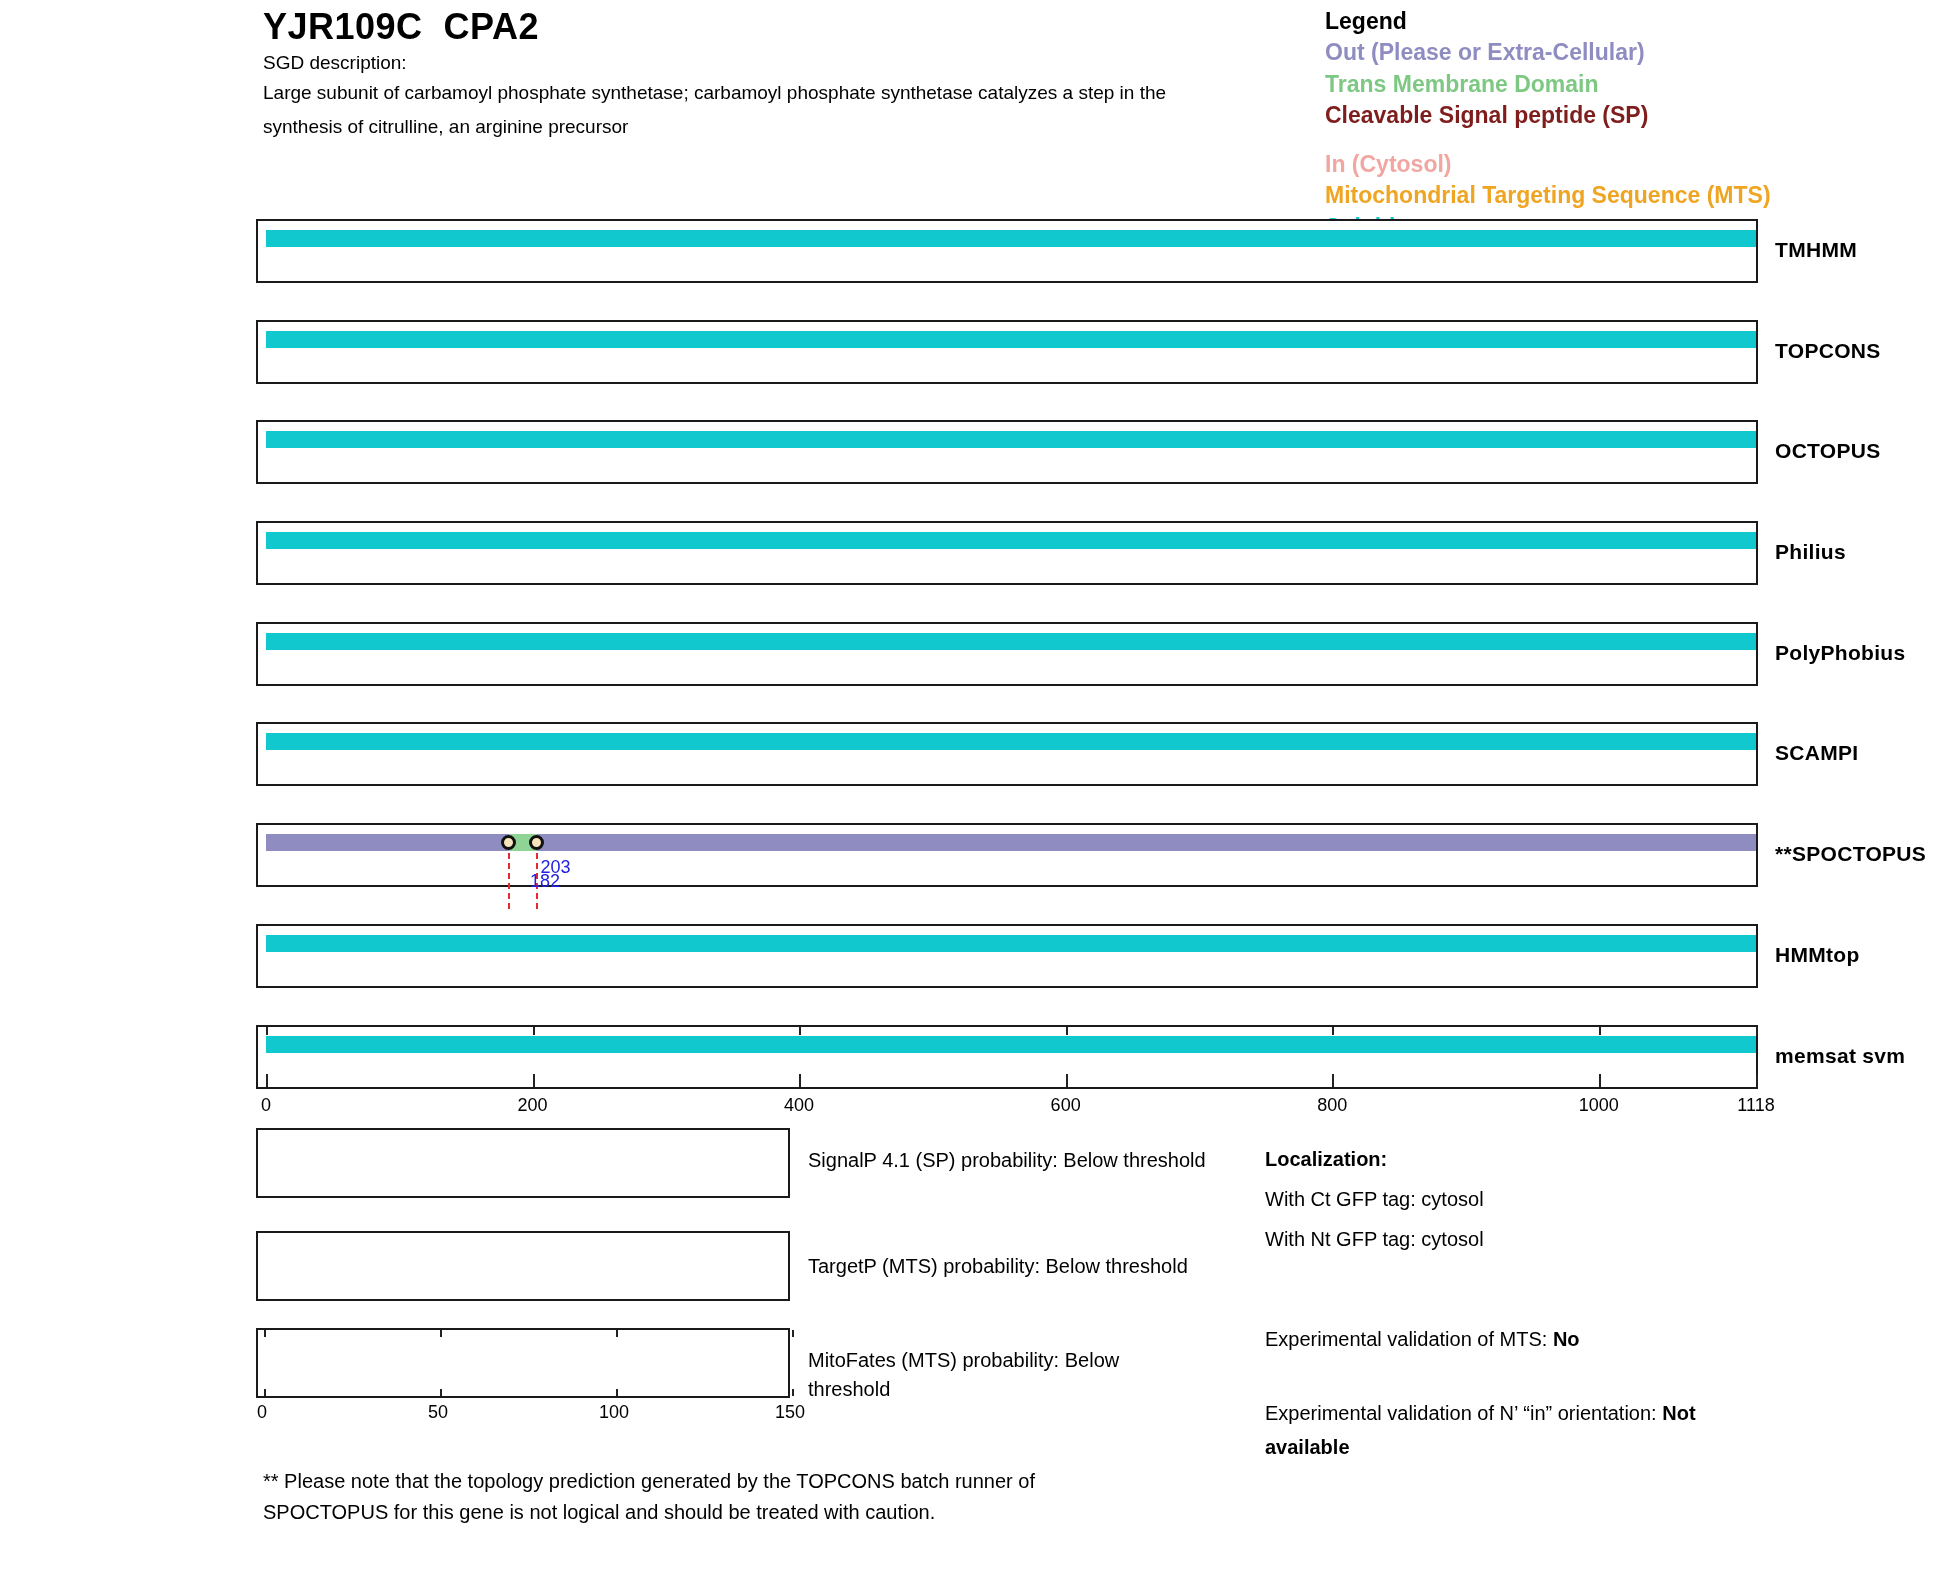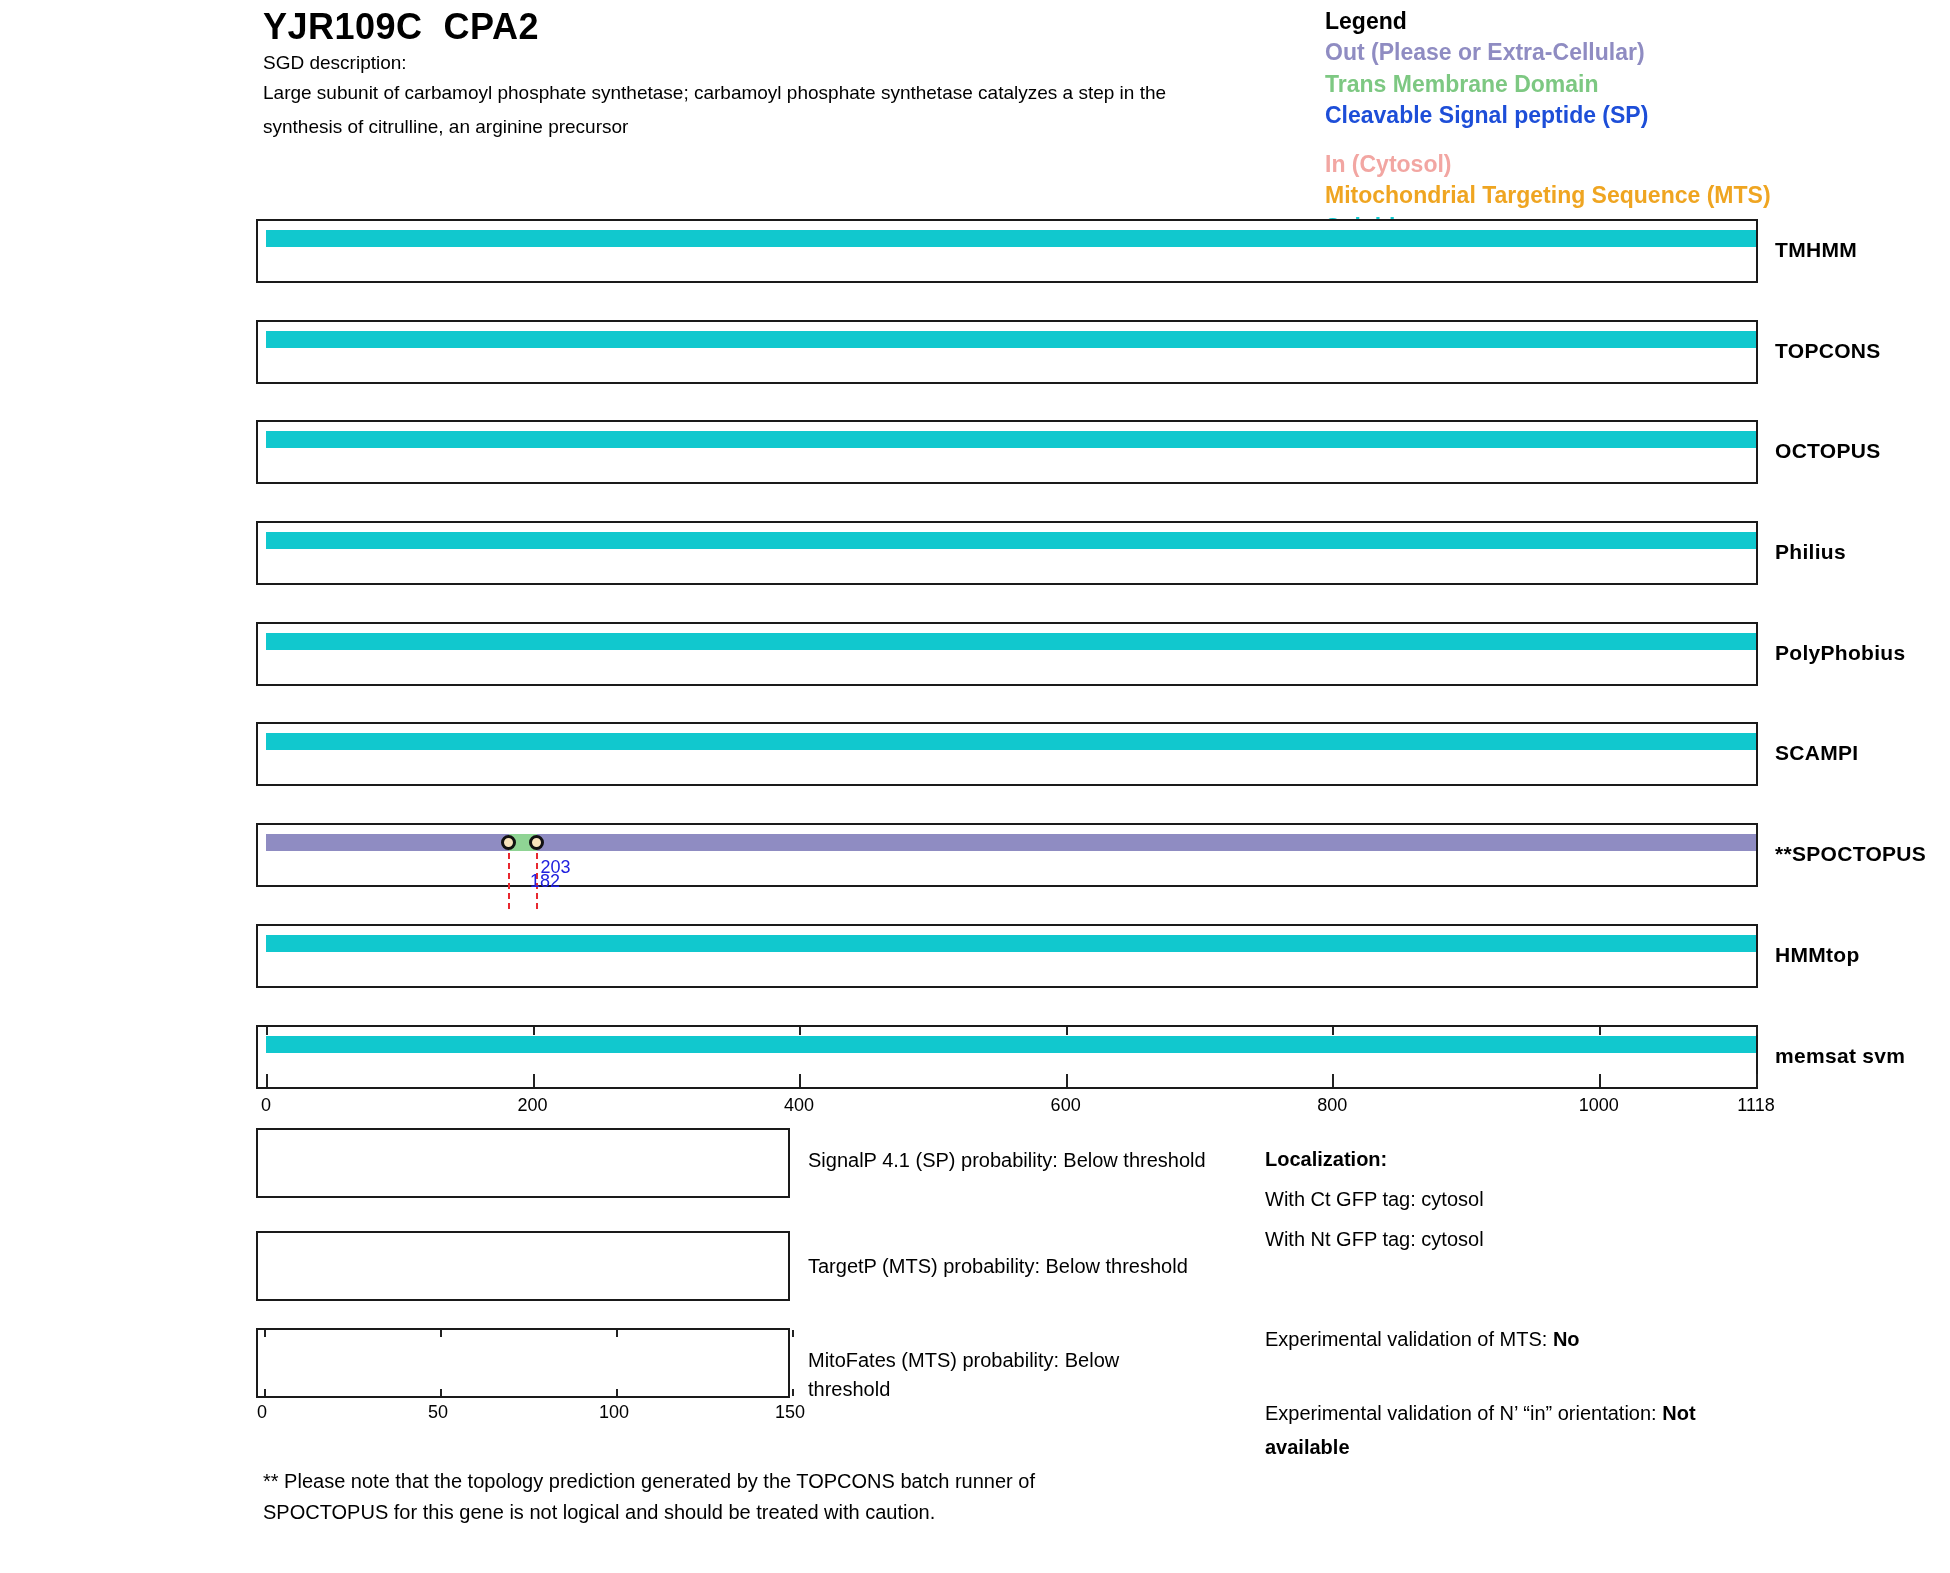--- a/index.html
+++ b/index.html
@@ -42,21 +42,21 @@
   <div class="abs" id="title">YJR109C  CPA2</div>
   <div class="abs" id="sgd-label">SGD description:</div>
   <div class="abs" id="description">Large subunit of carbamoyl phosphate synthetase; carbamoyl phosphate synthetase catalyzes a step in the
 synthesis of citrulline, an arginine precursor</div>
 
   <div class="abs" id="legend">
     <div id="legend-title">Legend</div>
     <div id="legend-items">
         <div class="legend-item" style="color: rgb(143, 140, 194);">Out (Please or Extra-Cellular)</div>
         <div class="legend-item" style="color: rgb(125, 200, 130);">Trans Membrane Domain</div>
-        <div class="legend-item" style="color: #1d4ed8;">Cleavable Signal peptide (SP)</div>
+        <div class="legend-item" style="color: #7f1d1d;">Cleavable Signal peptide (SP)</div>
         <div class="legend-item" style="color: rgb(242, 166, 162); margin-top: 17px;">In (Cytosol)</div>
         <div class="legend-item" style="color: rgb(239, 165, 33);">Mitochondrial Targeting Sequence (MTS)</div>
         <div class="legend-item" style="color: rgb(17, 200, 206);">Soluble</div>
       </div>
   </div>
 
   <div class="track" style="top:219px">
     <div class="tbox"></div>
     <div class="tbar" style="background:var(--soluble)"></div>
     <div class="tlabel">TMHMM</div>

